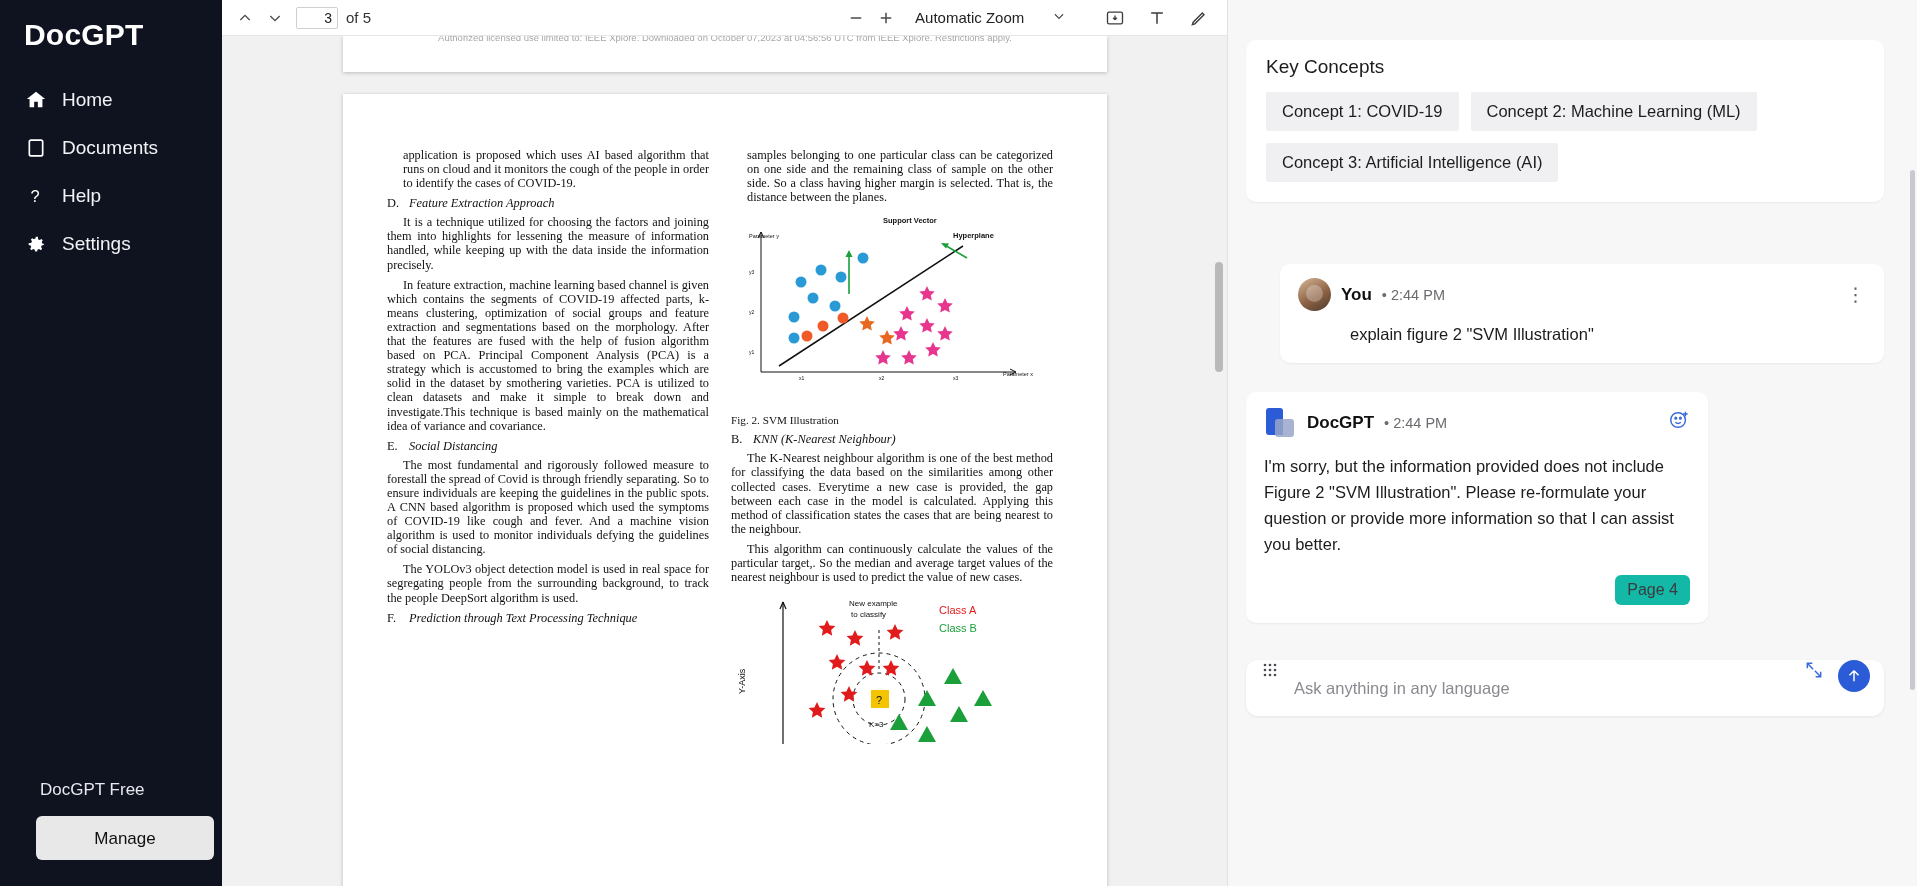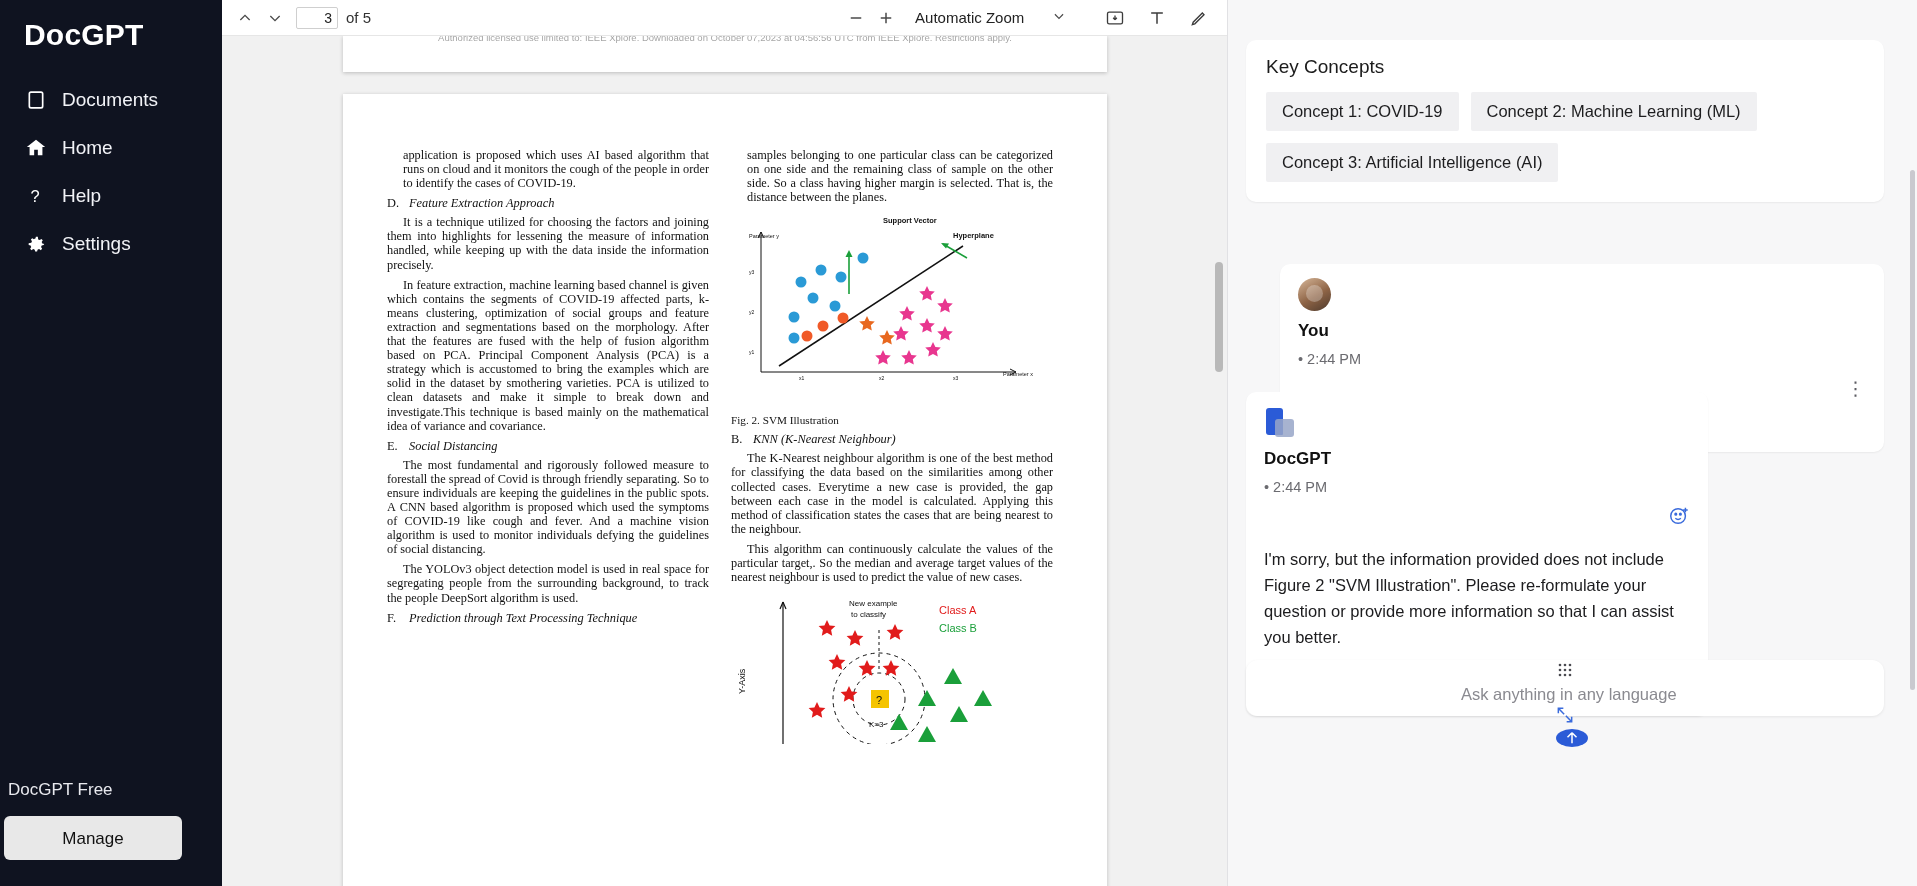--- a/index.html
+++ b/index.html
@@ -22,21 +22,21 @@
     padding:18px 0 14px 24px; color:#fff;
   }
   .nav { margin-top:10px; }
   .nav-item {
     display:flex; align-items:center; gap:14px;
     padding:12px 0 12px 24px; font-size:19px; color:#f2f3f7;
     cursor:pointer;
   }
   .nav-ico { width:24px; height:24px; display:inline-flex; align-items:center; justify-content:center; }
   .nav-ico svg { display:block; }
-  .sidebar-bottom { margin-top:auto; padding:0 20px 26px 4px; }
+  .sidebar-bottom { margin-top:auto; padding:0 20px 26px 36px; }
   .free-label { font-size:17px; color:#e8e9ee; padding-left:4px; margin-bottom:16px; }
   .manage-btn {
     display:block; width:178px; height:44px; line-height:44px; text-align:center;
     background:#e8e8e8; color:#111; border:none; border-radius:6px;
     font-size:17px; font-family:"Liberation Sans", sans-serif; cursor:pointer;
   }
 
   
   .pdf-wrap {
     position:absolute; left:222px; top:0; width:1006px; height:886px;
@@ -113,21 +113,21 @@
   .chips { display:flex; flex-wrap:wrap; gap:12px; }
   .chip {
     background:#f0f0f2; border-radius:2px; padding:10px 16px;
     font-size:16.5px; color:#1d1d1f; cursor:pointer;
   }
   .msg-user {
     position:absolute; left:52px; top:264px; width:604px;
     background:#fff; border-radius:10px; padding:14px 18px 18px 18px;
     box-shadow:0 1px 2px rgba(0,0,0,.06);
   }
-  .msg-head { display:flex; align-items:flex-start; gap:10px;flex-direction:column; }
+  .msg-head { display:flex; align-items:center; gap:10px; }
   .avatar {
     width:33px; height:33px; border-radius:50%;
     background:linear-gradient(150deg,#d8b89a,#8d6345 55%,#4d3a2d);
     position:relative; overflow:hidden; flex:none;
   }
   .avatar:after{
     content:""; position:absolute; left:8px; top:7px; width:17px; height:17px;
     border-radius:50%; background:rgba(255,255,255,.28);
   }
   .who { font-size:17px; font-weight:bold; color:#111; }
@@ -149,22 +149,22 @@
   .bot-body {
     margin-top:14px; font-size:16.5px; line-height:26px; color:#1c1c1e;
   }
   .pagepill {
     display:inline-block; margin-top:18px; float:right;
     background:#14b8a6; border-radius:6px; padding:6px 12px;
     font-size:16px; color:#3b3b40; cursor:pointer;
   }
   .composer {
     position:absolute; left:18px; top:660px; width:638px; height:56px;
-    background:#fff; border-radius:12px; display:flex; align-items:center;
-    padding:0 14px; box-shadow:0 1px 3px rgba(0,0,0,.08);flex-direction:column;
+    background:#fff; border-radius:12px; display:flex; 
+    padding:0 14px; box-shadow:0 1px 3px rgba(0,0,0,.08);
   }
   .composer input {
     flex:1; border:none; outline:none; font-size:16.5px; color:#1b1b1b;
     font-family:"Liberation Sans", sans-serif; padding-left:14px;
   }
   .composer input::placeholder { color:#8a8a90; }
   .grid-ico { color:#4a4a50; }
   .send-btn {
     width:32px; height:32px; border-radius:50%; background:#2b5bd7;
     display:flex; align-items:center; justify-content:center; cursor:pointer;
@@ -183,33 +183,33 @@
 </style>
 </head>
 <body>
 
 <div class="sidebar">
   <div class="brand">DocGPT</div>
 
   <div class="nav">
     <div class="nav-item">
       <span class="nav-ico">
+        <svg width="22" height="22" viewBox="0 0 24 24" fill="#ffffff">
+            <path d="M12 3 2 11h3v9h5v-6h4v6h5v-9h3z"></path>
+          </svg>
+      </span>
+      <span>Home</span>
+    </div>
+    <div class="nav-item">
+      <span class="nav-ico">
         <svg width="20" height="22" viewBox="0 0 24 24" fill="none" stroke="#ffffff" stroke-width="2">
             <rect x="4" y="2.5" width="16" height="19" rx="2"></rect>
           </svg>
       </span>
       <span>Documents</span>
-    </div>
-    <div class="nav-item">
-      <span class="nav-ico">
-        <svg width="22" height="22" viewBox="0 0 24 24" fill="#ffffff">
-            <path d="M12 3 2 11h3v9h5v-6h4v6h5v-9h3z"></path>
-          </svg>
-      </span>
-      <span>Home</span>
     </div>
     <div class="nav-item">
       <span class="nav-ico">
         <svg width="22" height="22" viewBox="0 0 24 24">
             <text x="6" y="18" font-size="18" font-family="Liberation Sans" fill="#ffffff">?</text>
           </svg>
       </span>
       <span>Help</span>
     </div>
     <div class="nav-item">

